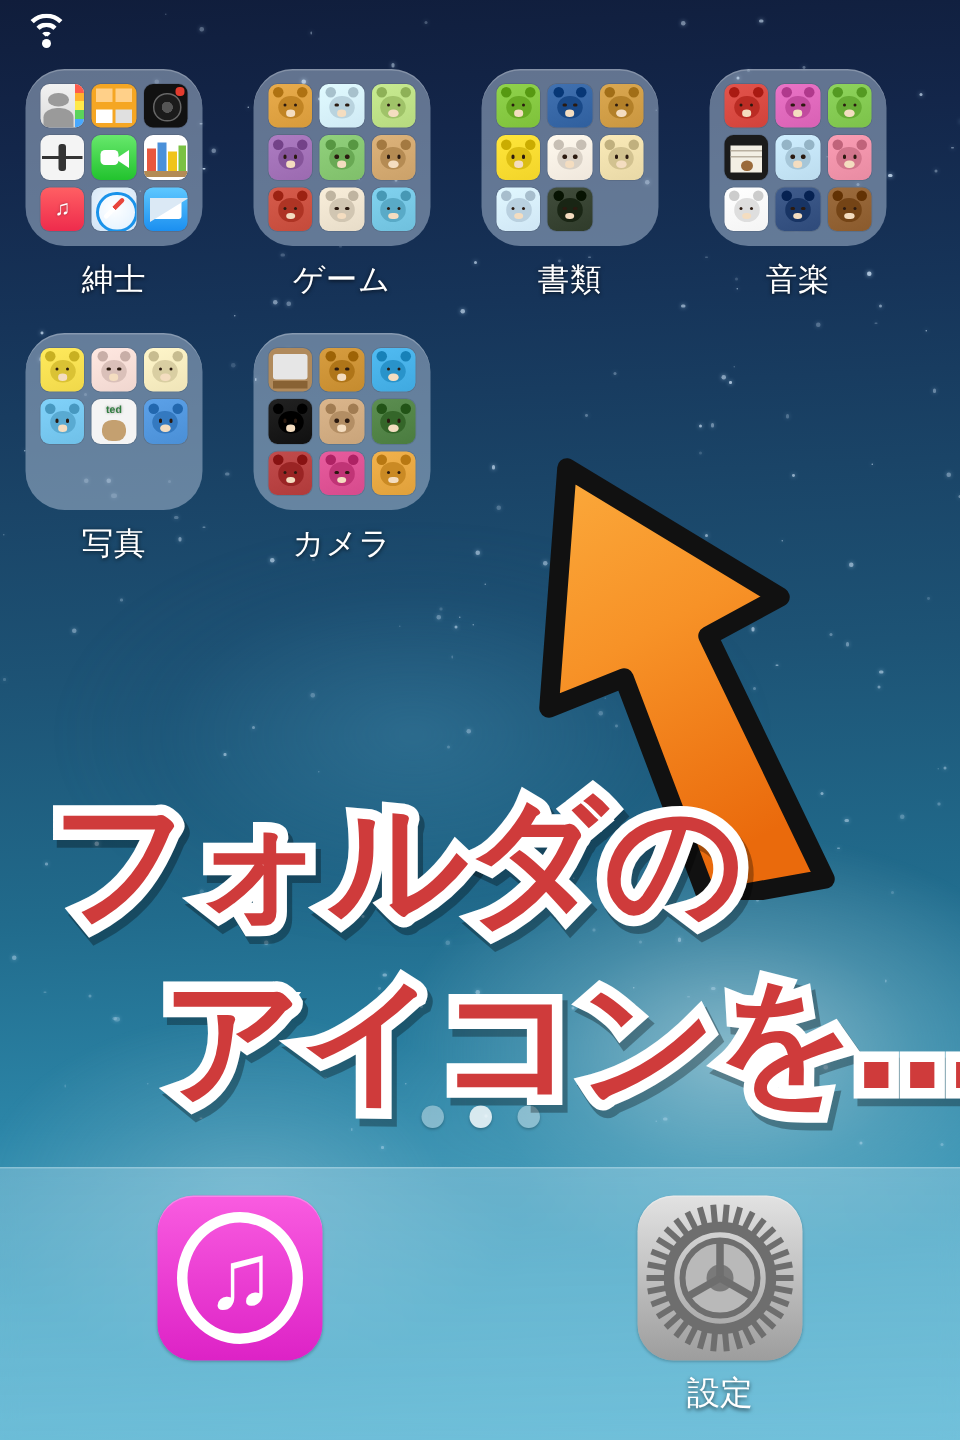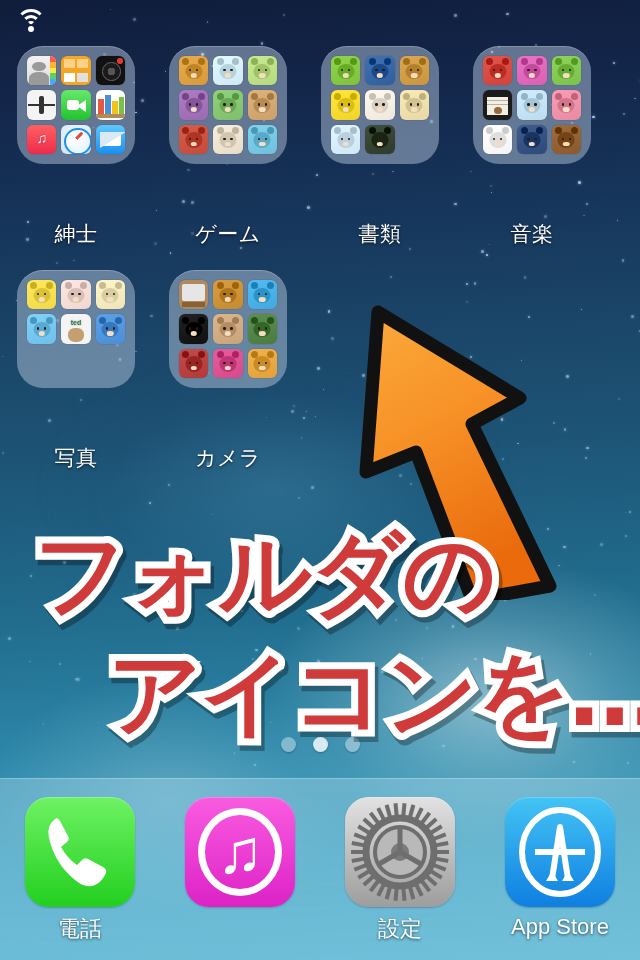--- a/index.html
+++ b/index.html
@@ -80,21 +80,21 @@
   }
   .batt .fill{ height:100%; background:#49dd56; border-radius:2px; }
   .bolt{ font-size:23px; line-height:1; margin-left:6px; }
 
   
   #grid{
     position:absolute; top:46px; left:0; width:640px; z-index:20;
   }
   .row{ display:flex; }
   .cell{
-    width:152px; display:flex; flex-direction:column; align-items:center;gap:48px;
+    width:152px; display:flex; flex-direction:column; align-items:center;
   }
   .folder{
     width:118px; height:118px; border-radius:26px;
     background:rgba(178,196,218,0.50);
     box-shadow:inset 0 1px 0 rgba(255,255,255,.22);
     display:grid; grid-template-columns:repeat(3,1fr);
     grid-template-rows:repeat(3,1fr);
     gap:5px; padding:10px;
   }
   .mini{
@@ -917,28 +917,20 @@
   <div class="caption" style="color: rgb(207, 59, 59); -webkit-text-stroke: 14px rgb(255, 255, 255);">アイコンを…</div>
 </div>
 
 <div id="page-dots">
     <span></span>
     <span class="active"></span>
     <span></span>
   </div>
 
 <div id="dock">
-  <div class="dock-cell">
-    <div class="app-icon ic-phone">
-      <svg class="phone-glyph" viewBox="0 0 110 110">
-        <path d="M30 22 q-9 7 -6 19 q6 26 26 42 q12 10 22 4 q6 -4 9 -11 q1 -4 -3 -6 l-15 -8 q-3 -2 -6 1 l-5 5 q-10 -7 -16 -18 l6 -5 q3 -3 1 -6 l-8 -15 q-2 -4 -5 -2 z" fill="#ffffff"></path>
-      </svg>
-    </div>
-    <div class="dock-label">電話</div>
-  </div>
 
   <div class="dock-cell">
     <div class="app-icon ic-itunes">
       <div class="ring"></div>
       <div class="note">♫</div>
     </div>
   </div>
 
   <div class="dock-cell">
     <div class="app-icon ic-settings">
@@ -985,25 +977,13 @@
         <g stroke="#6e6e6e" stroke-width="5">
           <line x1="55" y1="55" x2="55" y2="31"></line>
           <line x1="55" y1="55" x2="76" y2="67"></line>
           <line x1="55" y1="55" x2="34" y2="67"></line>
         </g>
       </svg>
     </div>
     <div class="dock-label">設定</div>
   </div>
 
-  <div class="dock-cell">
-    <div class="app-icon ic-appstore">
-      <svg viewBox="0 0 110 110" style="position:absolute;inset:0;">
-        <ellipse cx="55" cy="55" rx="38" ry="42" fill="none" stroke="#fff" stroke-width="6"></ellipse>
-        <line x1="30" y1="55" x2="80" y2="55" stroke="#fff" stroke-width="6"></line>
-        <path d="M47 82 L55 30 L63 82" fill="none" stroke="#fff" stroke-width="6" stroke-linejoin="round"></path>
-        <path d="M41 84 L47 74 L53 84 Z" fill="#fff"></path>
-        <path d="M57 84 L63 74 L69 84 Z" fill="#fff"></path>
-      </svg>
-    </div>
-    <div class="dock-label">App Store</div>
-  </div>
 </div>
 
 </body></html>

